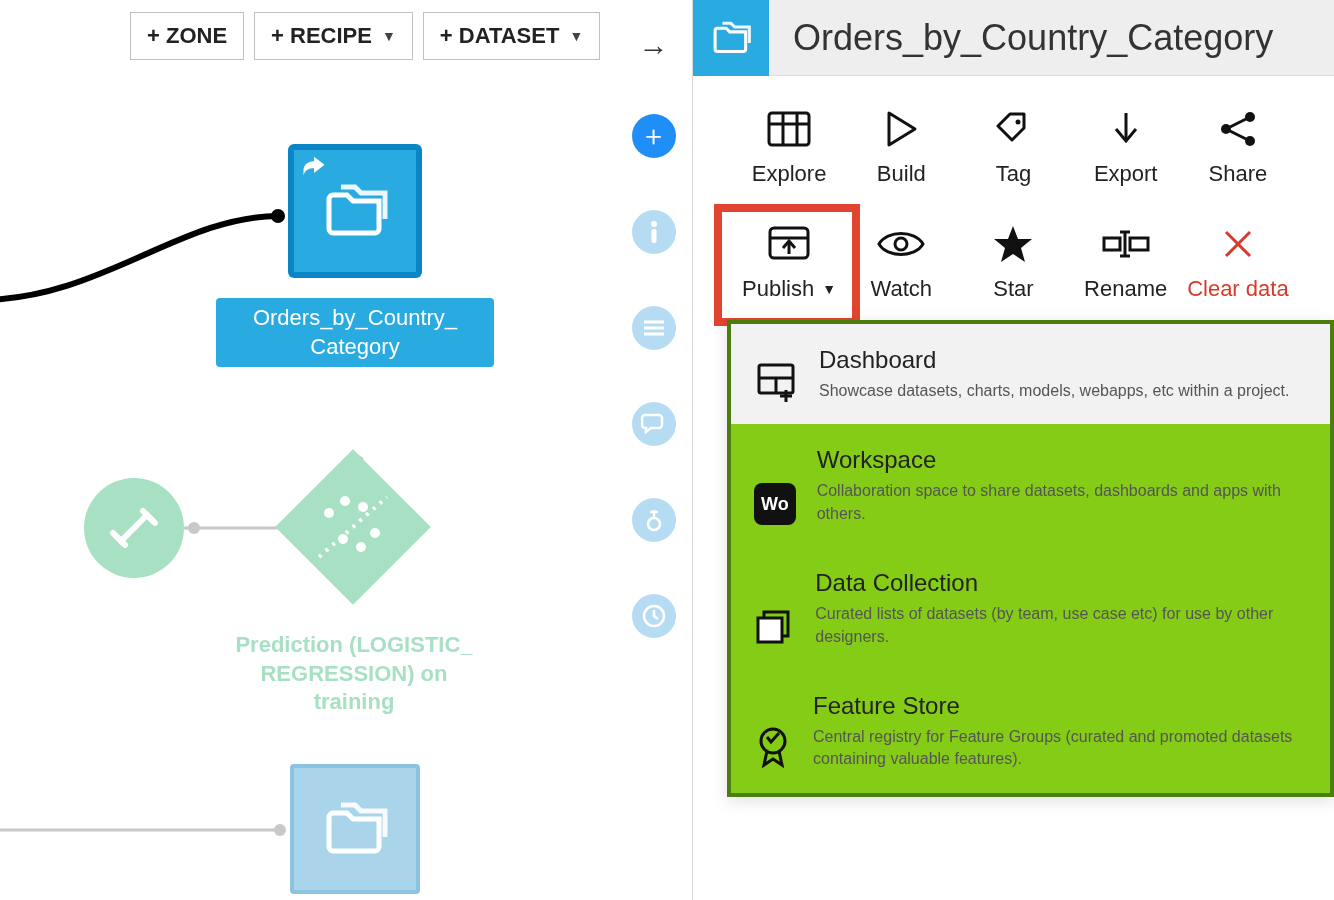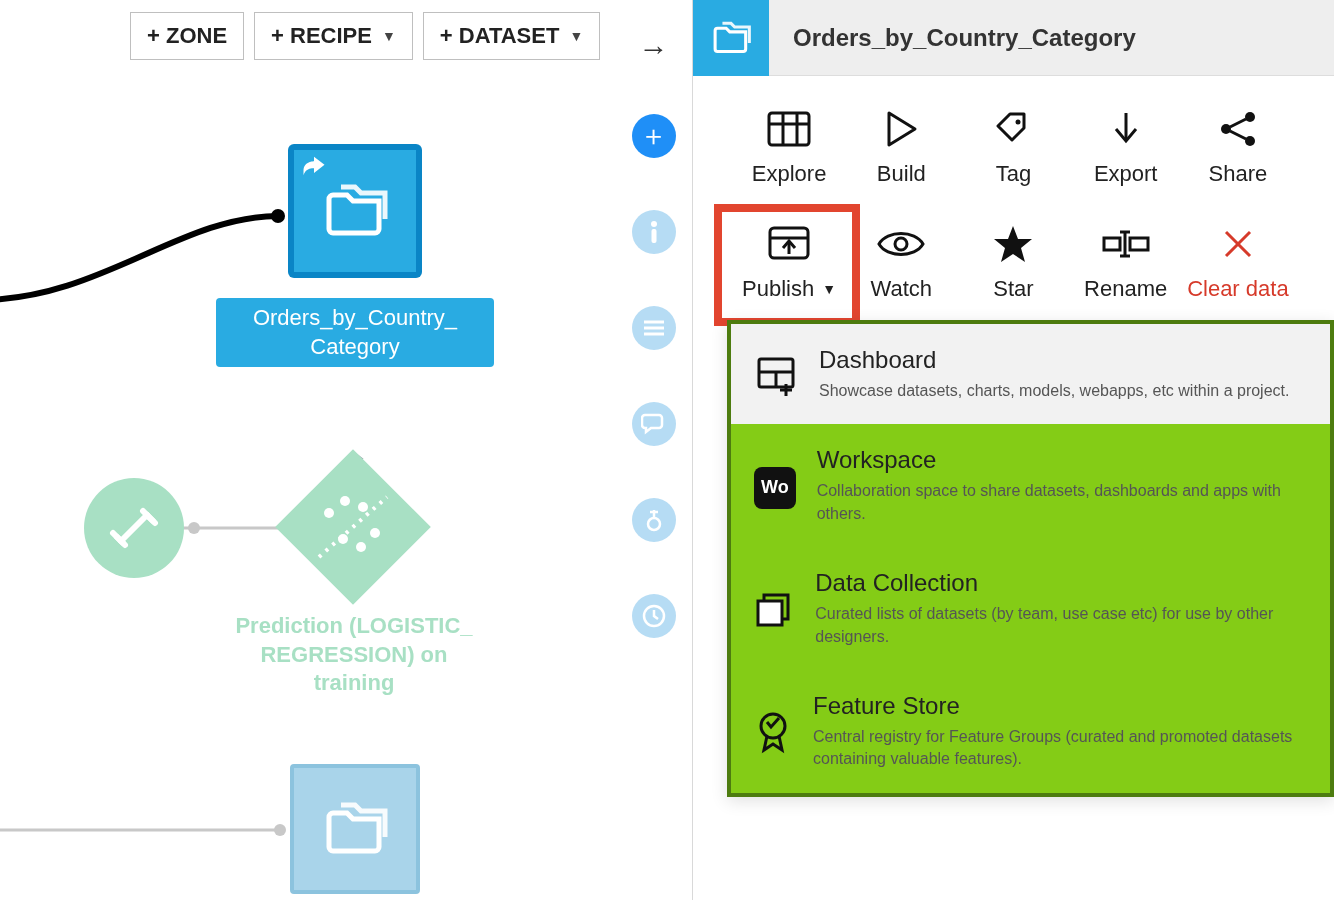--- a/index.html
+++ b/index.html
@@ -103,21 +103,21 @@
   }
   .panel-head {
     height:76px; background:#eeeeee; display:flex; align-items:center;
     border-bottom:1px solid #ddd;
   }
   .panel-head .sq {
     width:76px;height:76px; background:#29abe2;
     display:flex;align-items:center;justify-content:center;
   }
   .panel-head .title {
-    font-size:24px; font-weight:700; color:#333;
+    font-size:36px; font-weight:400; color:#333;
     padding-left:24px;
   }
 
   .action-grid {
     padding: 26px 40px 10px 40px;
     display:grid; grid-template-columns: repeat(5, 1fr);
     row-gap: 26px; column-gap: 0;
   }
   .action {
     display:flex; flex-direction:column; align-items:center; gap:9px;
@@ -134,21 +134,21 @@
     pointer-events:none;
   }
 
   
   .pub-menu {
     position:absolute; left:727px; top:320px; width:607px;
     background:#84cc16; border:4px solid #4d7c0f; box-shadow:0 4px 16px rgba(0,0,0,.12);
   }
   .pub-item { display:flex; gap:20px; padding:22px 22px; border-bottom:0; cursor:pointer; }
   .pub-item:first-child { background:#f2f2f2; }
-  .pub-item .pi-icon { width:46px; display:flex; align-items:center; justify-content:center; padding-top:4px;}
+  .pub-item .pi-icon { width:46px; display:flex; align-items:flex-end; justify-content:center; padding-top:4px;}
   .pub-item .pi-text .pt { font-size:24px; font-weight:500; color:#222; margin-bottom:6px;}
   .pub-item .pi-text .pd { font-size:16px; color:#555; line-height:1.4; }
 
   .wo-badge { width:42px;height:42px;background:#111;border-radius:8px;color:#fff;
     display:flex;align-items:center;justify-content:center;font-weight:600;font-size:18px;}
 </style>
 </head>
 <body>
 
 <div class="canvas">
@@ -212,21 +212,21 @@
           <circle cx="16" cy="26" r="5" fill="#fff"></circle>
           <circle cx="32" cy="14" r="5" fill="#fff"></circle>
           <circle cx="50" cy="20" r="5" fill="#fff"></circle>
           <circle cx="30" cy="52" r="5" fill="#fff"></circle>
           <circle cx="48" cy="60" r="5" fill="#fff"></circle>
           <circle cx="62" cy="46" r="5" fill="#fff"></circle>
         </svg>
       </div>
     </div>
   </div>
-  <div class="pred-label" style="top:612px; left:354px;">Prediction (LOGISTIC_ REGRESSION) on training</div>
+  <div class="pred-label" style="top:631px; left:354px;">Prediction (LOGISTIC_ REGRESSION) on training</div>
 
   <div class="node-folder-faded" style="left:290px; top:764px;">
     <svg width="72" height="60" viewBox="0 0 72 60">
       <path d="M14 14h14l6 6h26v28a4 4 0 0 1-4 4H14a4 4 0 0 1-4-4V18a4 4 0 0 1 4-4z" fill="none" stroke="#fff" stroke-width="5"></path>
       <path d="M22 6h14l6 6h24v26" fill="none" stroke="#fff" stroke-width="5" opacity=".9"></path>
     </svg>
   </div>
 </div>
 
 <div class="midrail">

